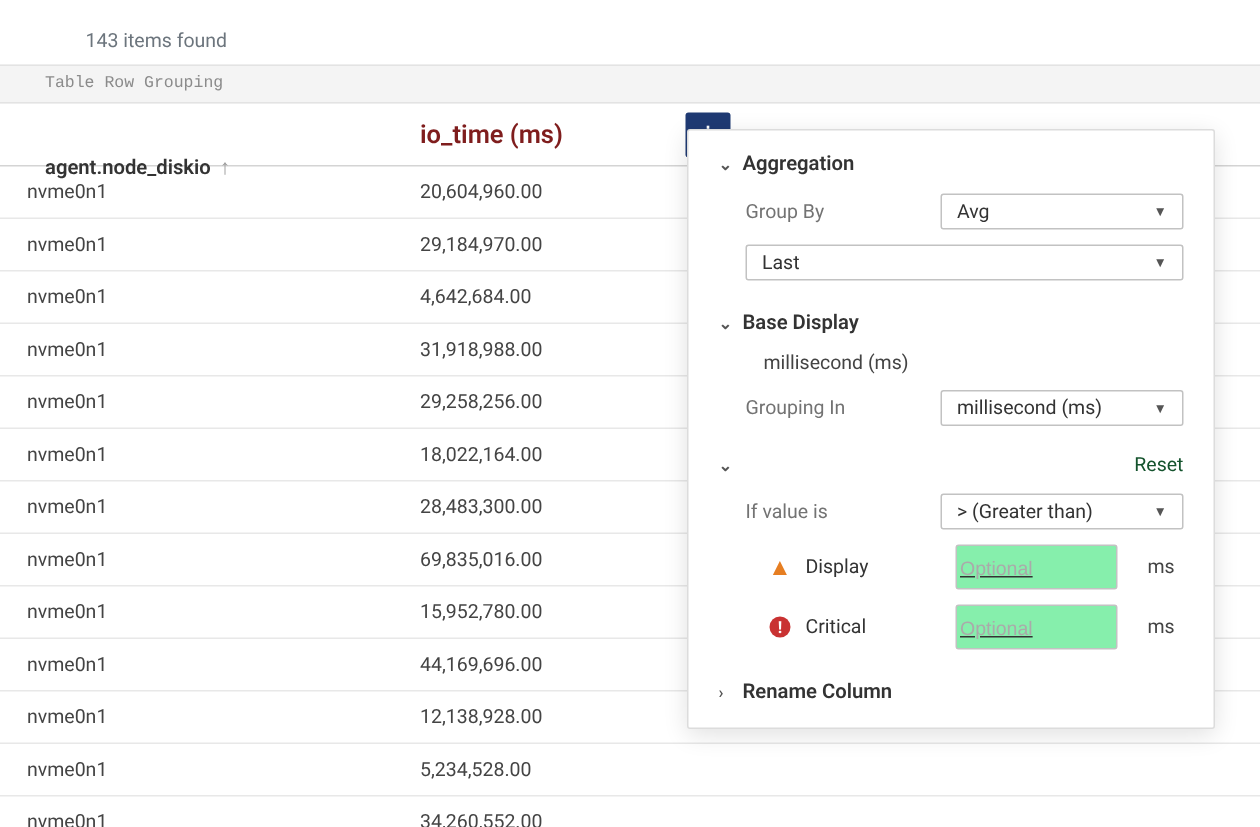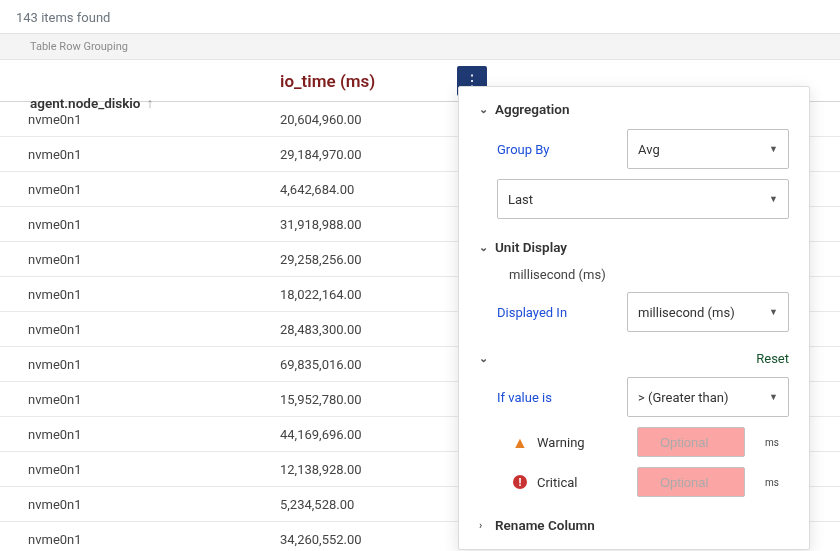--- a/index.html
+++ b/index.html
@@ -3,35 +3,36 @@
 <meta charset="utf-8">
 <style>
   * { box-sizing: border-box; margin: 0; padding: 0; }
   body {
     font-family: -apple-system, BlinkMacSystemFont, "Segoe UI", Roboto, sans-serif;
     font-size: 13px;
     color: #333;
     background: #fff;
   }
   .count-bar {
-    padding: 10px 16px 8px;
+    padding: 20px 16px 8px;
     color: #6c757d;
     font-size: 13px;
+    margin-left: 41px;
   }
   .header-band {
     display: flex;
     background: #f4f4f4;
     border-top: 1px solid #e3e3e3;
     border-bottom: 1px solid #e3e3e3;
     font-size: 11px;
     color: #8b8b8b;
     font-weight: 400;
     padding: 6px 0;
   }
-  .header-band .cell-a { width: 260px; padding-left: 30px; }
+  .header-band .cell-a { width: 260px; padding-left: 30px; font-family: Liberation Mono, monospace; }
   .header-band .cell-b { flex: 1; padding-left: 20px; }
   .col-header-row {
     display: flex;
     border-bottom: 1px solid #d4d4d4;
     align-items: center;
     height: 42px;
     position: relative;
   }
   .col-header-row .cell-a {
     width: 260px;
@@ -57,21 +58,21 @@
     font-size: 14px;
   }
   .data-row {
     display: flex;
     border-bottom: 1px solid #e8e8e8;
     height: 35px;
     align-items: center;
     font-size: 13px;
     color: #444;
   }
-  .data-row .cell-a { width: 260px; padding-left: 28px; }
+  .data-row .cell-a { width: 260px; padding-left: 18px; }
   .data-row .cell-b { flex: 1; padding-left: 20px; }
   .menu-btn {
     position: absolute;
     left: 457px;
     top: 6px;
     width: 30px;
     height: 30px;
     background: #1f3a73;
     display: flex;
     align-items: center;
@@ -106,25 +107,25 @@
   .chev { font-size: 11px; color: #555; width: 10px; }
   .field-row {
     display: flex;
     align-items: center;
     margin-bottom: 10px;
     padding-left: 18px;
   }
   .field-label {
     flex: 0 0 130px;
     font-size: 13px;
-    color: #1d4ed8;
+    color: #737373;
   }
   .select-box {
     flex: 1;
-    height: 40px;
+    height: 24px;
     border: 1px solid #c2c2c2;
     border-radius: 2px;
     display: flex;
     align-items: center;
     justify-content: space-between;
     padding: 0 10px;
     font-size: 13px;
     color: #333;
     cursor: pointer;
     background: #fff;
@@ -133,27 +134,28 @@
     flex: 1;
     font-size: 13px;
     color: #444;
     padding-left: 12px;
   }
   .input-box {
     width: 108px;
     height: 30px;
     border: 1px solid #c2c2c2;
     border-radius: 2px;
-    padding: 0 22px;
-    font-size: 13px;
-    color: #333;
-    background: #fca5a5;
+    padding: 0 2px;
+    font-size: 13px;
+    color: #333;
+    background: #86efac;
+    text-decoration: underline;
   }
   .input-box::placeholder { color: #aaa; }
-  .unit-suffix { font-size: 10px; color: #444; margin-left: 10px; }
+  .unit-suffix { font-size: 13px; color: #444; margin-left: 10px; }
   .tri { font-size: 9px; color: #555; }
   .section-sep { height: 10px; }
   .reset-link {
     position: absolute;
     right: 0;
     color: #14532d;
     font-size: 13px;
     font-weight: 400;
     cursor: pointer;
   }
@@ -274,27 +276,27 @@
     <div class="select-box">
       <span>Last</span>
       <span class="tri">▼</span>
     </div>
   </div>
 
   <div class="section-sep"></div>
 
   <div class="section-title">
     <span class="chev">⌄</span>
-    <span>Unit Display</span>
+    <span>Base Display</span>
   </div>
   <div class="field-row">
     <div class="plain-value">millisecond (ms)</div>
   </div>
   <div class="field-row">
-    <div class="field-label">Displayed In</div>
+    <div class="field-label">Grouping In</div>
     <div class="select-box">
       <span>millisecond (ms)</span>
       <span class="tri">▼</span>
     </div>
   </div>
 
   <div class="section-sep"></div>
 
   <div class="section-title">
     <span class="chev">⌄</span>
@@ -302,21 +304,21 @@
   </div>
   <div class="field-row">
     <div class="field-label">If value is</div>
     <div class="select-box">
       <span>&gt; (Greater than)</span>
       <span class="tri">▼</span>
     </div>
   </div>
   <div class="warn-row">
     <span class="warn-icon">▲</span>
-    <span class="status-label">Warning</span>
+    <span class="status-label">Display</span>
     <input class="input-box" placeholder="Optional" style="">
     <span class="unit-suffix">ms</span>
   </div>
   <div class="crit-row">
     <span class="crit-icon">!</span>
     <span class="status-label">Critical</span>
     <input class="input-box" placeholder="Optional" style="">
     <span class="unit-suffix">ms</span>
   </div>
 

